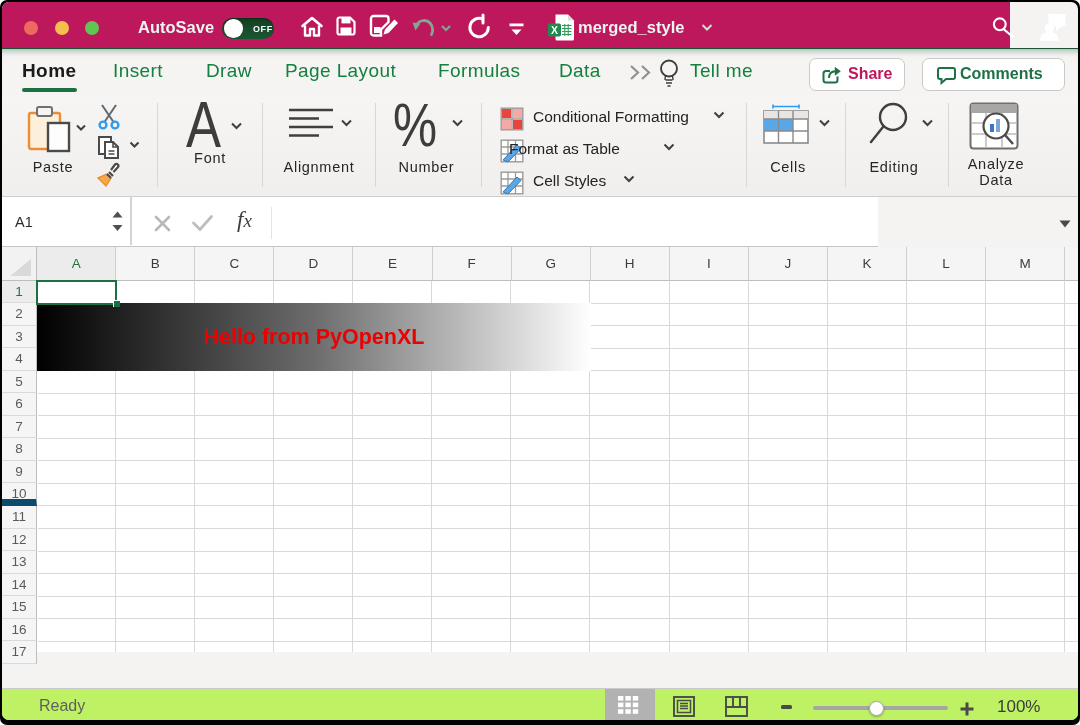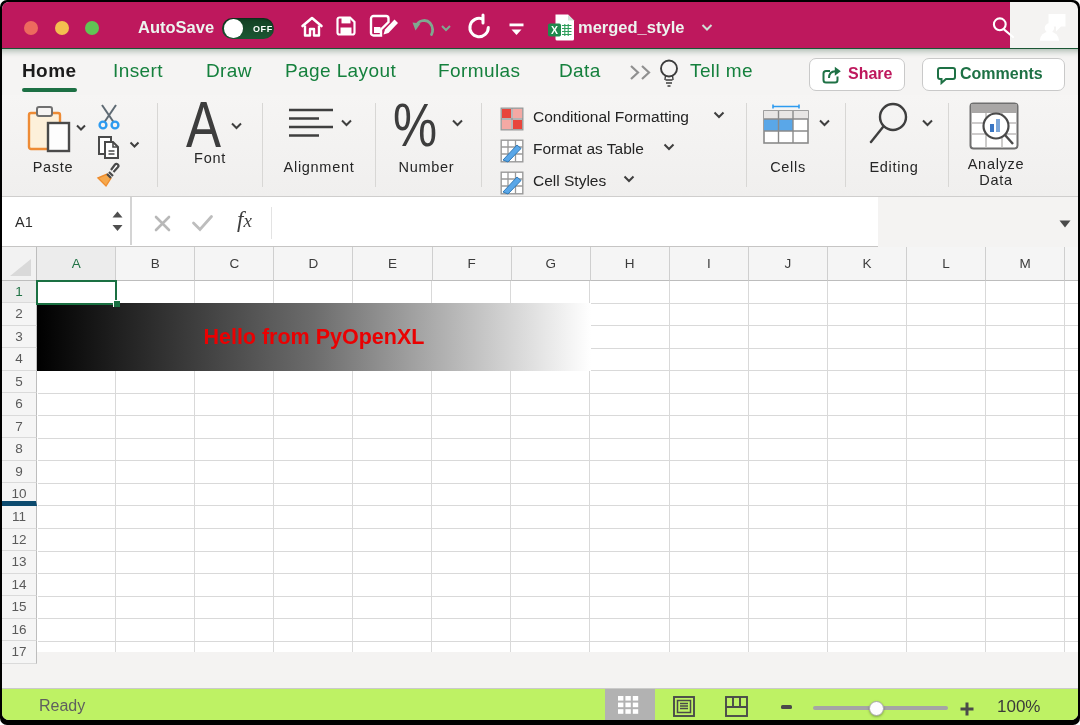--- a/index.html
+++ b/index.html
@@ -209,21 +209,21 @@
   <div style="position:absolute; left:531px; top:13px; font-size:15.5px; color:#242424;">Conditional Formatting</div>
   <svg style="position:absolute; left:711px; top:16px;" width="12" height="9" viewBox="0 0 12 9">
           <path class="chev" d="M1.5 1.5 L6 6 L10.5 1.5"></path>
         </svg>
 
   <svg style="position:absolute; left:498px; top:44px;" width="24" height="24" viewBox="0 0 24 24">
     <rect x="1.2" y="1.2" width="21.6" height="21.6" fill="#fff" stroke="#9a9a9a" stroke-width="1.4"></rect>
     <path d="M1 8 H23 M1 15 H23 M8 1 V23 M15.5 1 V23" stroke="#9a9a9a" stroke-width="1.3"></path>
     <path d="M3 21 L17 6 L21 9.5 L8 23 Z" fill="#5aa7e8" stroke="#3179b5" stroke-width="1"></path>
   </svg>
-  <div style="position:absolute; left:531px; top:45px; font-size:15.5px; color:#242424;">Format as Table</div>
+  <div style="position:absolute; left:507px; top:45px; font-size:15.5px; color:#242424;">Format as Table</div>
   <svg style="position:absolute; left:661px; top:48px;" width="12" height="9" viewBox="0 0 12 9">
           <path class="chev" d="M1.5 1.5 L6 6 L10.5 1.5"></path>
         </svg>
 
   <svg style="position:absolute; left:498px; top:76px;" width="24" height="24" viewBox="0 0 24 24">
     <rect x="1.2" y="1.2" width="21.6" height="21.6" fill="#fff" stroke="#9a9a9a" stroke-width="1.4"></rect>
     <path d="M1 8 H23 M1 15 H23 M8 1 V23 M15.5 1 V23" stroke="#9a9a9a" stroke-width="1.3"></path>
     <path d="M3 21 L17 6 L21 9.5 L8 23 Z" fill="#5aa7e8" stroke="#3179b5" stroke-width="1"></path>
   </svg>
   <div style="position:absolute; left:531px; top:77px; font-size:15.5px; color:#242424;">Cell Styles</div>
@@ -305,21 +305,21 @@
         <div style="position:absolute;left:1063.11px;top:0;width:79.07000000000016px;height:33.5px;background:#f5f5f5;border-right:1px solid #cfcfcf;border-bottom:1px solid #bdbdbd;color:#3c3c3c;font-size:13.5px;text-align:center;line-height:33px;">N</div>
         <div style="position:absolute;left:0;top:33.5px;width:35.2px;height:22.55px;background:#ececec;border-right:1px solid #bdbdbd;border-bottom:1px solid #dadada;color:#217346;font-size:13.5px;text-align:center;line-height:22.55px;">1</div>
         <div style="position:absolute;left:0;top:56.05px;width:35.2px;height:22.55px;background:#f5f5f5;border-right:1px solid #bdbdbd;border-bottom:1px solid #dadada;color:#5a5a5a;font-size:13.5px;text-align:center;line-height:22.55px;">2</div>
         <div style="position:absolute;left:0;top:78.6px;width:35.2px;height:22.55px;background:#f5f5f5;border-right:1px solid #bdbdbd;border-bottom:1px solid #dadada;color:#5a5a5a;font-size:13.5px;text-align:center;line-height:22.55px;">3</div>
         <div style="position:absolute;left:0;top:101.15px;width:35.2px;height:22.55px;background:#f5f5f5;border-right:1px solid #bdbdbd;border-bottom:1px solid #dadada;color:#5a5a5a;font-size:13.5px;text-align:center;line-height:22.55px;">4</div>
         <div style="position:absolute;left:0;top:123.7px;width:35.2px;height:22.55px;background:#f5f5f5;border-right:1px solid #bdbdbd;border-bottom:1px solid #dadada;color:#5a5a5a;font-size:13.5px;text-align:center;line-height:22.55px;">5</div>
         <div style="position:absolute;left:0;top:146.25px;width:35.2px;height:22.55px;background:#f5f5f5;border-right:1px solid #bdbdbd;border-bottom:1px solid #dadada;color:#5a5a5a;font-size:13.5px;text-align:center;line-height:22.55px;">6</div>
         <div style="position:absolute;left:0;top:168.8px;width:35.2px;height:22.55px;background:#f5f5f5;border-right:1px solid #bdbdbd;border-bottom:1px solid #dadada;color:#5a5a5a;font-size:13.5px;text-align:center;line-height:22.55px;">7</div>
         <div style="position:absolute;left:0;top:191.35px;width:35.2px;height:22.55px;background:#f5f5f5;border-right:1px solid #bdbdbd;border-bottom:1px solid #dadada;color:#5a5a5a;font-size:13.5px;text-align:center;line-height:22.55px;">8</div>
         <div style="position:absolute;left:0;top:213.9px;width:35.2px;height:22.55px;background:#f5f5f5;border-right:1px solid #bdbdbd;border-bottom:1px solid #dadada;color:#5a5a5a;font-size:13.5px;text-align:center;line-height:22.55px;">9</div>
-        <div style="position:absolute;left:0;top:236.45000000000002px;width:35.2px;height:22.55px;background:#f5f5f5;border-right:1px solid #bdbdbd;border-bottom:5px solid #0c4a6e;color:#5a5a5a;font-size:13.5px;text-align:center;line-height:22.55px;">10</div>
+        <div style="position:absolute;left:0;top:236.45000000000002px;width:35.2px;height:22.55px;background:#f5f5f5;border-right:1px solid #bdbdbd;border-bottom:7px solid #0c4a6e;color:#5a5a5a;font-size:13.5px;text-align:center;line-height:22.55px;">10</div>
         <div style="position:absolute;left:0;top:259px;width:35.2px;height:22.55px;background:#f5f5f5;border-right:1px solid #bdbdbd;border-bottom:1px solid #dadada;color:#5a5a5a;font-size:13.5px;text-align:center;line-height:22.55px;">11</div>
         <div style="position:absolute;left:0;top:281.55px;width:35.2px;height:22.55px;background:#f5f5f5;border-right:1px solid #bdbdbd;border-bottom:1px solid #dadada;color:#5a5a5a;font-size:13.5px;text-align:center;line-height:22.55px;">12</div>
         <div style="position:absolute;left:0;top:304.1px;width:35.2px;height:22.55px;background:#f5f5f5;border-right:1px solid #bdbdbd;border-bottom:1px solid #dadada;color:#5a5a5a;font-size:13.5px;text-align:center;line-height:22.55px;">13</div>
         <div style="position:absolute;left:0;top:326.65000000000003px;width:35.2px;height:22.55px;background:#f5f5f5;border-right:1px solid #bdbdbd;border-bottom:1px solid #dadada;color:#5a5a5a;font-size:13.5px;text-align:center;line-height:22.55px;">14</div>
         <div style="position:absolute;left:0;top:349.2px;width:35.2px;height:22.55px;background:#f5f5f5;border-right:1px solid #bdbdbd;border-bottom:1px solid #dadada;color:#5a5a5a;font-size:13.5px;text-align:center;line-height:22.55px;">15</div>
         <div style="position:absolute;left:0;top:371.75px;width:35.2px;height:22.55px;background:#f5f5f5;border-right:1px solid #bdbdbd;border-bottom:1px solid #dadada;color:#5a5a5a;font-size:13.5px;text-align:center;line-height:22.55px;">16</div>
         <div style="position:absolute;left:0;top:394.3px;width:35.2px;height:22.55px;background:#f5f5f5;border-right:1px solid #bdbdbd;border-bottom:1px solid #dadada;color:#5a5a5a;font-size:13.5px;text-align:center;line-height:22.55px;">17</div>
         <div style="position:absolute;left:36.2px;top:33.5px;right:0;bottom:0;background-image:repeating-linear-gradient(to right, transparent 0 78.07px, #d9d9d9 78.07px 79.07px),repeating-linear-gradient(to bottom, transparent 0 21.55px, #d9d9d9 21.55px 22.55px);background-position:-1px 0;"></div>
         <div style="position:absolute;left:35.2px;top:56.05px;width:553.49px;height:67.65px;background:linear-gradient(90deg,#000 0%,#6c6c6c 50%,#fff 100%);"></div>
         <div style="position:absolute;left:35.2px;top:56.05px;width:553.49px;height:67.65px;text-align:center;line-height:69.65px;font-size:21.5px;font-weight:700;color:#ea0102;">Hello from PyOpenXL</div>

